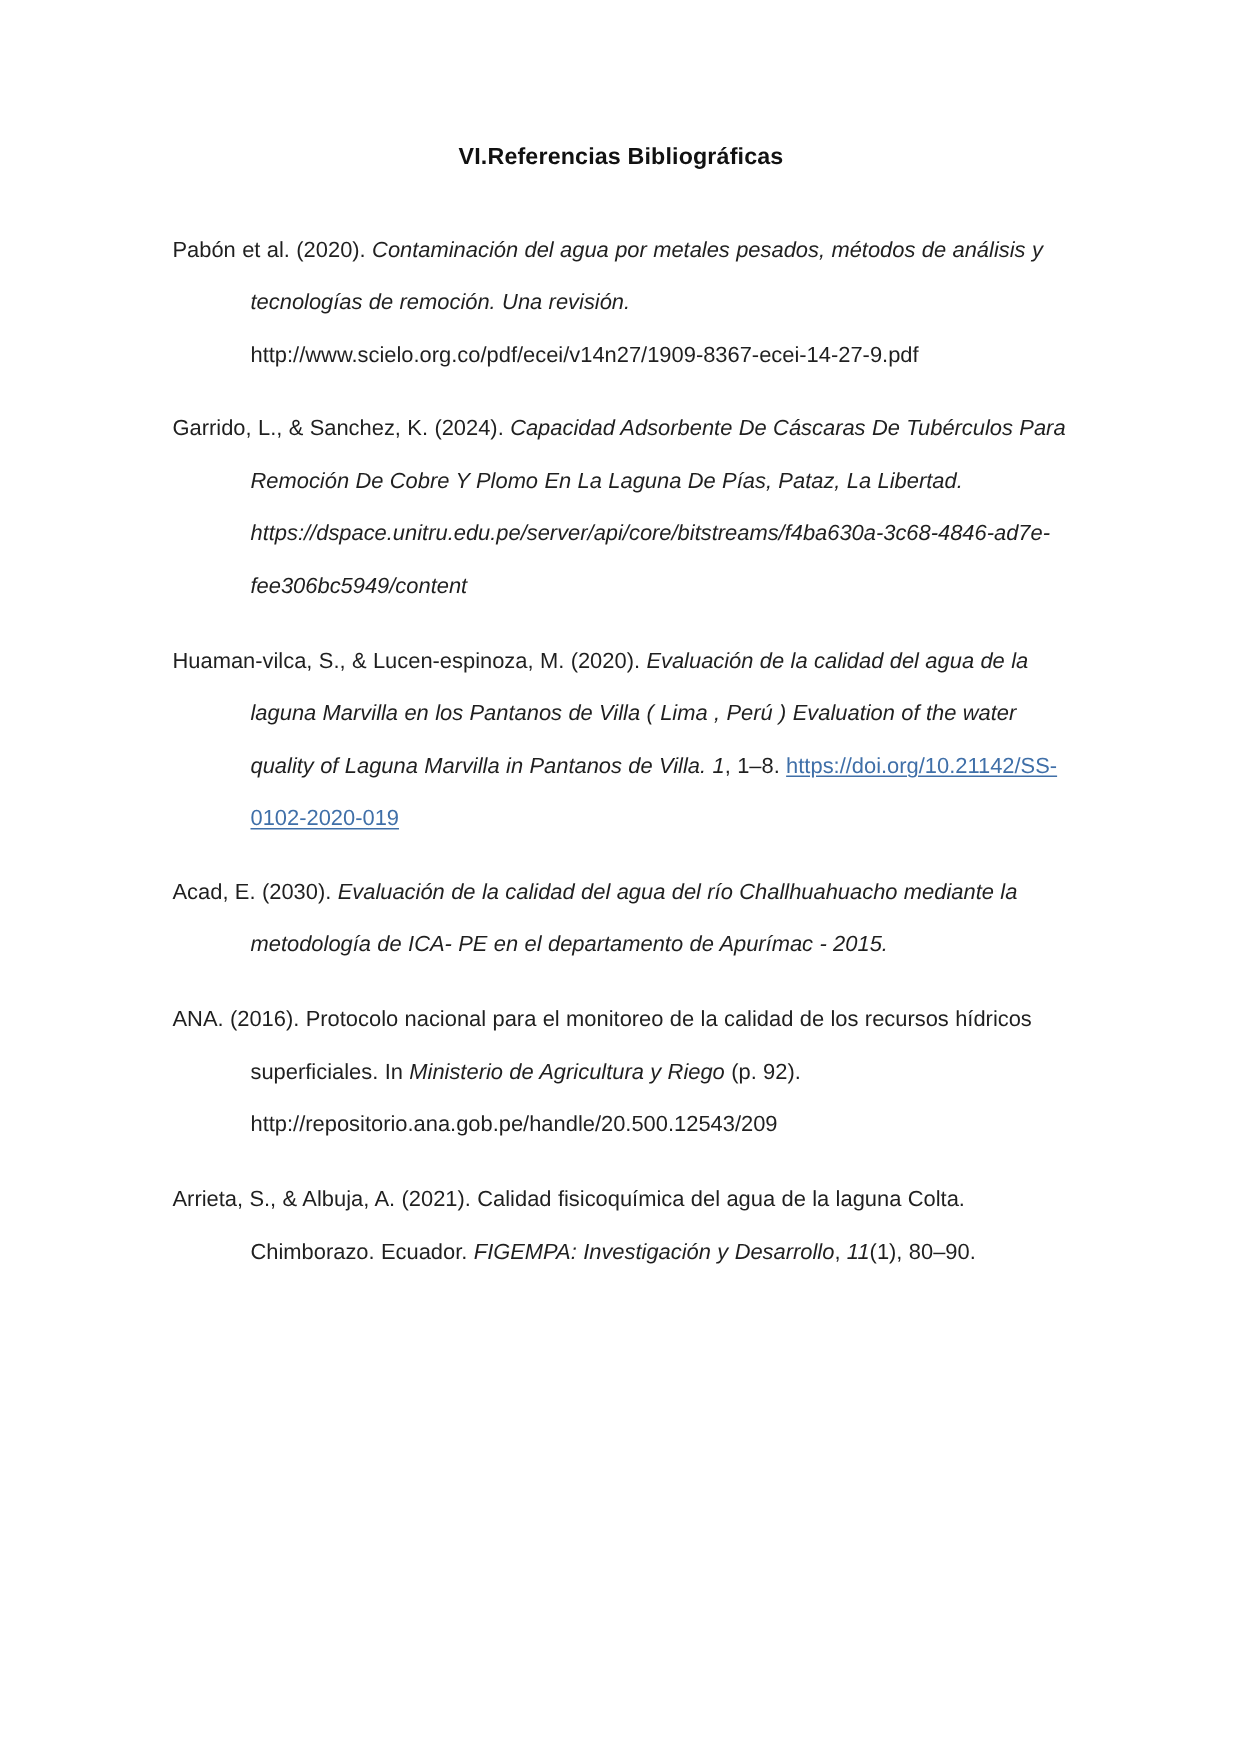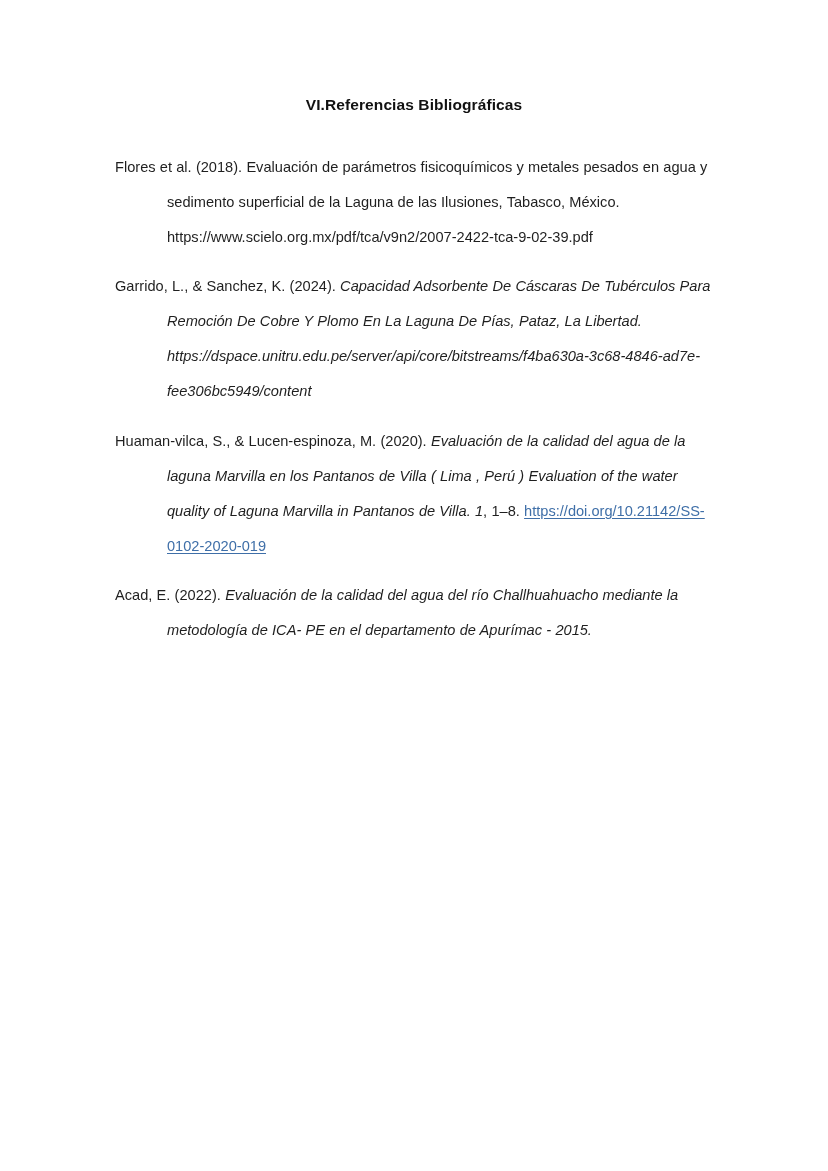--- a/index.html
+++ b/index.html
@@ -61,19 +61,21 @@
   }
 </style>
 </head>
 <body>
 
 <div class="page">
 
   <div class="doc-heading">VI.Referencias Bibliográficas</div>
 
   <div class="reference-list">
-      <p class="reference-entry"><span class="">Flores et al. (2018). Evaluación de parámetros fisicoquímicos y metales pesados en agua y sedimento superficial de la Laguna de las Ilusiones, Tabasco, México. https://www.scielo.org.mx/pdf/tca/v9n2/2007-2422-tca-9-02-39.pdf</span></p>
+      <p class="reference-entry"><span class="">Pabón et al. (2020). </span><span class="run-italic">Contaminación del agua por metales pesados, métodos de análisis y tecnologías de remoción. Una revisión. </span><span class="">http://www.scielo.org.co/pdf/ecei/v14n27/1909-8367-ecei-14-27-9.pdf</span></p>
       <p class="reference-entry"><span class="">Garrido, L., &amp; Sanchez, K. (2024). </span><span class="run-italic">Capacidad Adsorbente De Cáscaras De Tubérculos Para Remoción De Cobre Y Plomo En La Laguna De Pías, Pataz, La Libertad. https://dspace.unitru.edu.pe/server/api/core/bitstreams/f4ba630a-3c68-4846-ad7e-fee306bc5949/content</span></p>
       <p class="reference-entry"><span class="">Huaman-vilca, S., &amp; Lucen-espinoza, M. (2020). </span><span class="run-italic">Evaluación de la calidad del agua de la laguna Marvilla en los Pantanos de Villa ( Lima , Perú ) Evaluation of the water quality of Laguna Marvilla in Pantanos de Villa. 1</span><span class="">, 1–8. </span><span class="run-link">https://doi.org/10.21142/SS-0102-2020-019</span></p>
-      <p class="reference-entry"><span class="">Acad, E. (2022). </span><span class="run-italic">Evaluación de la calidad del agua del río Challhuahuacho mediante la metodología de ICA- PE en el departamento de Apurímac - 2015.</span></p>
+      <p class="reference-entry"><span class="">Acad, E. (2030). </span><span class="run-italic">Evaluación de la calidad del agua del río Challhuahuacho mediante la metodología de ICA- PE en el departamento de Apurímac - 2015.</span></p>
+      <p class="reference-entry"><span class="">ANA. (2016). Protocolo nacional para el monitoreo de la calidad de los recursos hídricos superficiales. In </span><span class="run-italic">Ministerio de Agricultura y Riego</span><span class=""> (p. 92). http://repositorio.ana.gob.pe/handle/20.500.12543/209</span></p>
+      <p class="reference-entry"><span class="">Arrieta, S., &amp; Albuja, A. (2021). Calidad fisicoquímica del agua de la laguna Colta. Chimborazo. Ecuador. </span><span class="run-italic">FIGEMPA: Investigación y Desarrollo</span><span class="">, </span><span class="run-italic">11</span><span class="">(1), 80–90.</span></p>
     </div>
 
 </div>
 
 </body></html>

